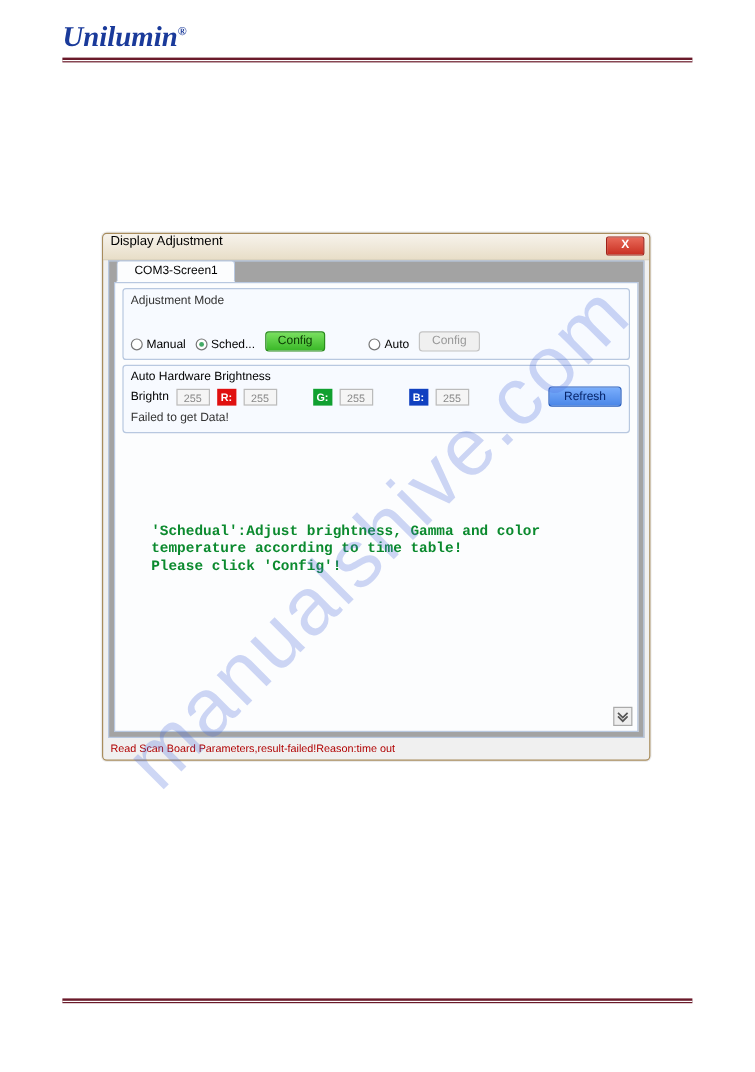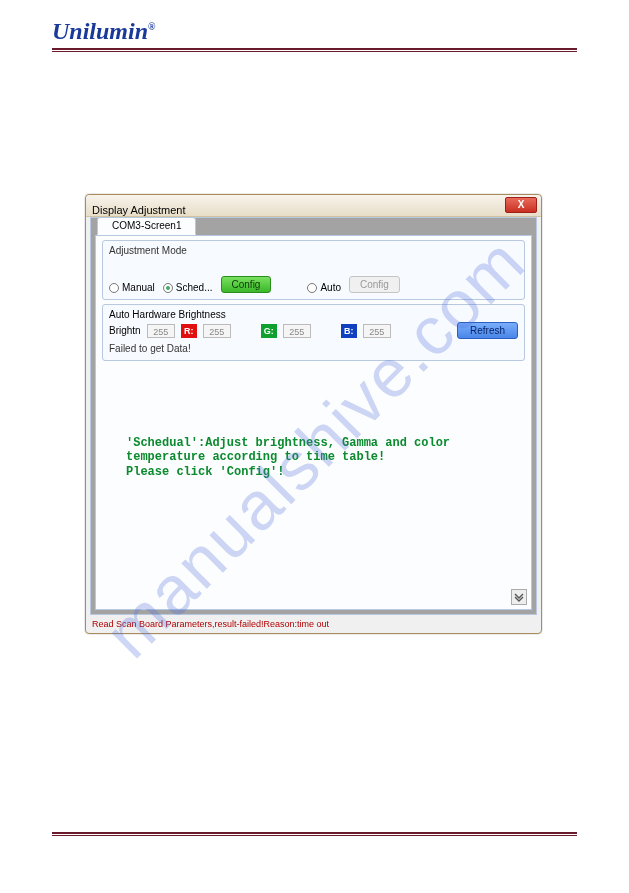--- a/index.html
+++ b/index.html
@@ -67,21 +67,21 @@
     border: 1px solid #a88c5c;
     background: #f0f0f0;
     border-radius: 4px;
     box-shadow: 0 0 0 1px rgba(0,0,0,0.08);
   }
   .titlebar {
     height: 22px;
     background: linear-gradient(to bottom,#f7f3ec,#e8dec8);
     border-bottom: 1px solid #cfc3a2;
     display: flex;
-    align-items: flex-end;
+    align-items: flex-start;
     padding-left: 6px;
     position: relative;
     border-radius: 4px 4px 0 0;
     font-size: 11px;
   }
   .closebtn {
     position: absolute;
     right: 4px; top: 2px;
     width: 32px; height: 16px;
     background: linear-gradient(to bottom,#e86a5a,#c93022);

